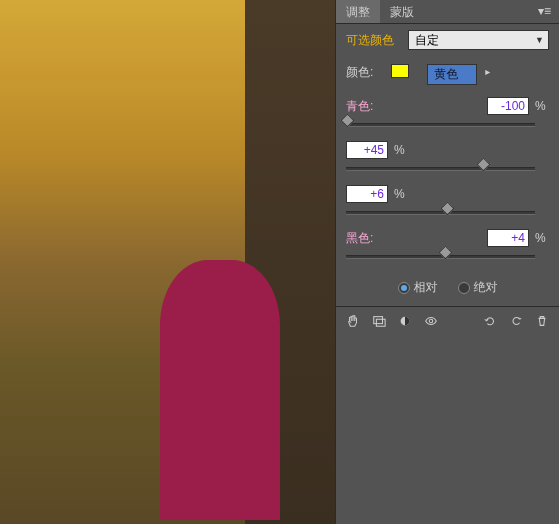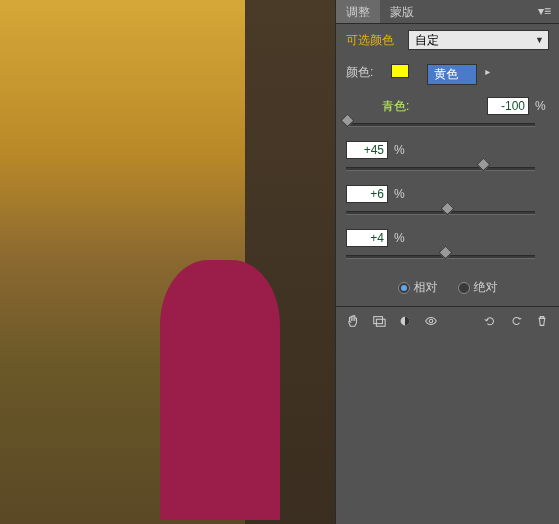--- a/index.html
+++ b/index.html
@@ -11,26 +11,26 @@
 .tabs { display: flex; background: #535353; border-bottom: 1px solid #2a2a2a; height: 24px; }
 .tab { padding: 4px 10px; color: #ccc; cursor: pointer; }
 .tab.active { background: #6a6a6a; }
 .tab-close { margin-left: auto; padding: 4px 8px; cursor: pointer; }
 .row { display: flex; align-items: center; padding: 6px 10px; gap: 6px; }
 .label { color: #eab308; min-width: 56px; }
 .dropdown { flex: 1; background: #e8e8e8; color: #000; border: 1px solid #333; height: 20px; display: flex; align-items: center; padding: 0 6px; position: relative; }
 .dropdown::after { content: '▼'; position: absolute; right: 4px; font-size: 9px; color: #333; }
 .color-row { display: flex; align-items: flex-start; padding: 8px 10px; gap: 18px; }
 .color-swatch { width: 18px; height: 14px; background: #ffff00; border: 1px solid #333; }
-.color-select { background: #4a7ac8; color: #ffffff; border: 1px solid #333; padding: 1px 18px 1px 6px; position: relative; }
+.color-select { background: #4a7ac8; color: #0f172a; border: 1px solid #333; padding: 1px 18px 1px 6px; position: relative; }
 .color-select::after { content: '▸'; position: absolute; right: -14px; color: #d0d0d0; font-size: 10px; }
 .slider-row { padding: 4px 10px 2px 10px; }
 .slider-head { display: flex; align-items: center; gap: 6px; }
-.slider-label { flex: 1; color: #bef264; margin-left: 36px; }
-.value-input { width: 42px; height: 18px; background: #fff; color: #14532d; border: 1px solid #333; text-align: right; padding: 0 3px; }
+.slider-label { flex: 1; color: #f9a8d4; }
+.value-input { width: 42px; height: 18px; background: #fff; color: #6d28d9; border: 1px solid #333; text-align: right; padding: 0 3px; }
 .pct { color: #d0d0d0; width: 14px; }
 .slider-track { height: 14px; position: relative; margin: 2px 14px 4px 0; }
 .slider-track::before { content: ''; position: absolute; top: 6px; left: 0; right: 0; height: 2px; background: #3a3a3a; border-top: 1px solid #2a2a2a; border-bottom: 1px solid #6a6a6a; }
 .slider-thumb { position: absolute; top: 2px; width: 10px; height: 10px; background: #9a9a9a; border: 1px solid #333; transform: rotate(45deg) translateX(-5px); }
 .radio-row { display: flex; justify-content: center; gap: 20px; padding: 10px 4px; }
 .radio-item { display: flex; align-items: center; gap: 4px; cursor: pointer; }
 .radio { width: 12px; height: 12px; border-radius: 50%; border: 1px solid #888; background: #3a3a3a; display: flex; align-items: center; justify-content: center; }
 .radio.checked::after { content: ''; width: 6px; height: 6px; border-radius: 50%; background: #5fa8e8; }
 .footer { margin-top: auto; border-top: 1px solid #2a2a2a; display: flex; align-items: center; height: 28px; padding: 0 6px; gap: 4px; background: #535353; }
 .footer-gap { flex: 1; }
@@ -89,20 +89,21 @@
       <input class="value-input" value="+6" style="">
       <span class="pct">%</span>
     </div>
     <div class="slider-track">
       <div class="slider-thumb" style="left:53%"></div>
     </div>
   </div>
 
   <div class="slider-row">
     <div class="slider-head">
+      <span class="slider-label">黑色:</span>
       <input class="value-input" value="+4" style="">
       <span class="pct">%</span>
     </div>
     <div class="slider-track">
       <div class="slider-thumb" style="left:52%"></div>
     </div>
   </div>
 
   <div class="radio-row">
     <div class="radio-item">

